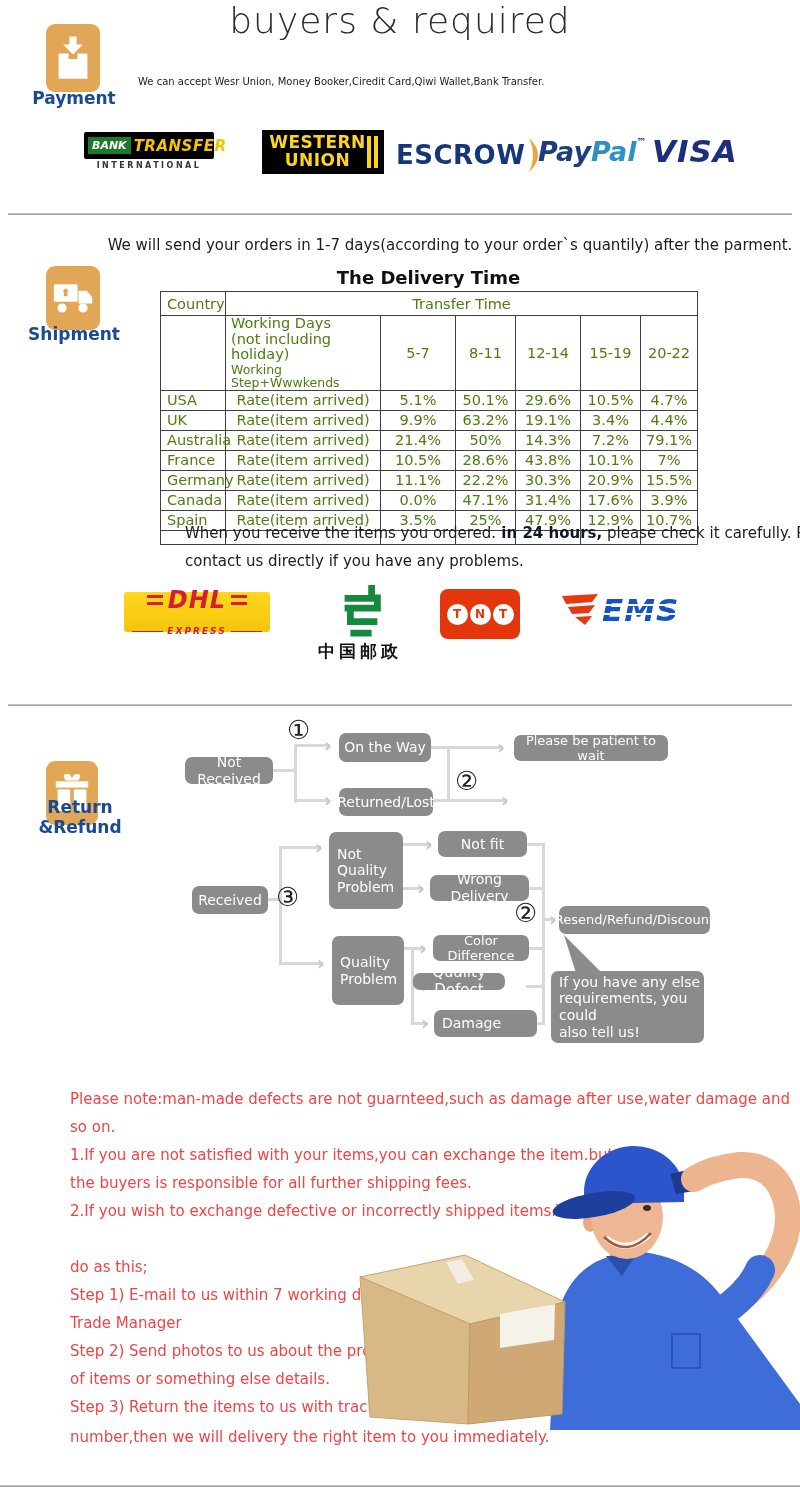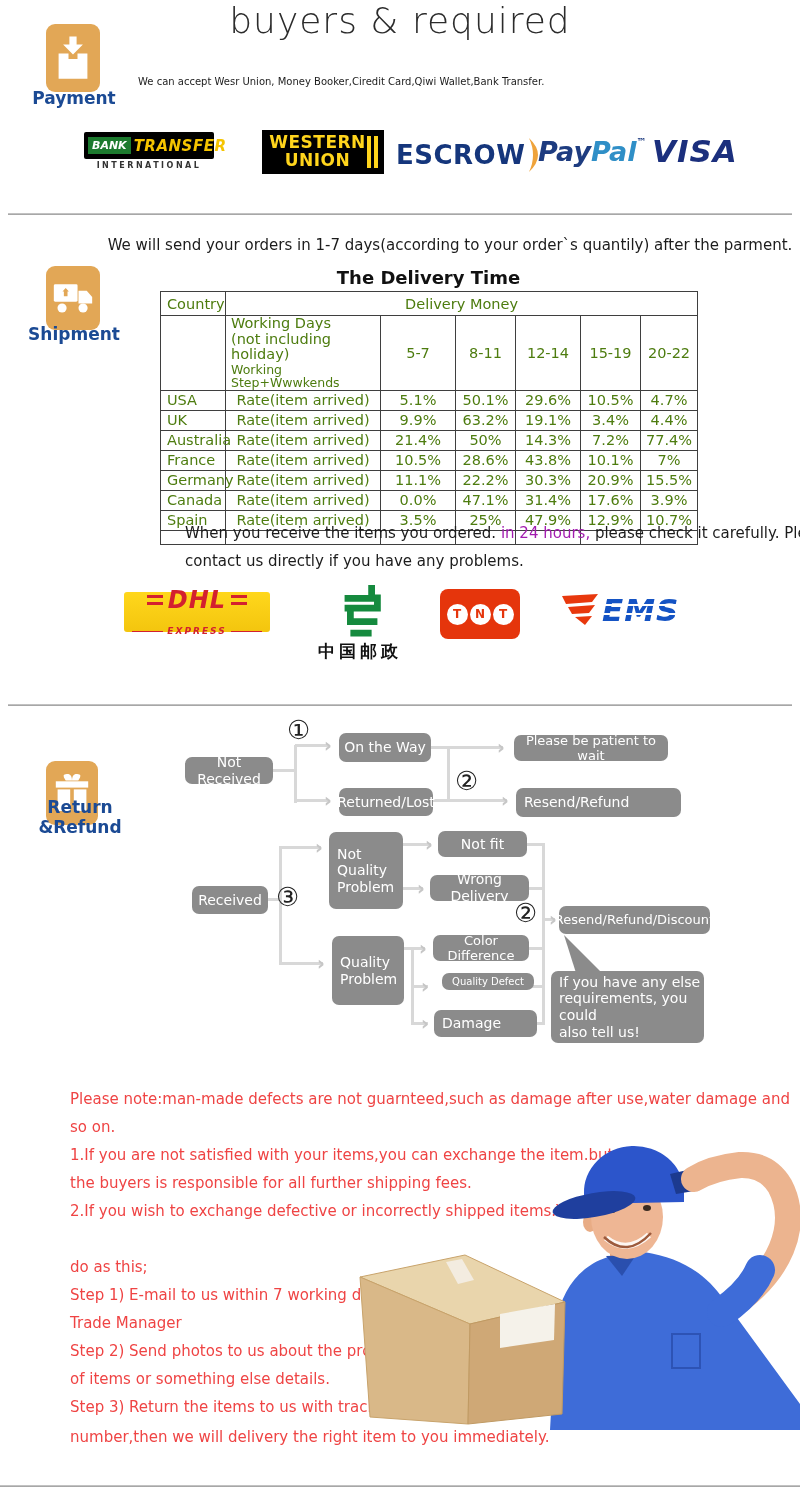--- a/index.html
+++ b/index.html
@@ -129,21 +129,21 @@
         <col style="width:155px">
         <col style="width:75px">
         <col style="width:60px">
         <col style="width:65px">
         <col style="width:60px">
         <col style="width:57px">
       </colgroup>
     <tbody>
         <tr style="height:24px;">
       <td class="cty">Country</td>
-      <td colspan="6">Delivery Money</td>
+      <td colspan="6">Transfer Time</td>
     </tr>
     <tr style="height:58px;">
       <td></td>
       <td class="wd">
         <div>Working Days</div>
         <div>(not including holiday)</div>
         <div class="wd3">Working Step+Wwwkends</div>
       </td>
       <td>5-7</td>
       <td>8-11</td>
@@ -169,21 +169,21 @@
       <td>3.4%</td>
       <td>4.4%</td>
     </tr>
     <tr>
       <td class="cty">Australia</td>
       <td>Rate(item arrived)</td>
       <td>21.4%</td>
       <td>50%</td>
       <td>14.3%</td>
       <td>7.2%</td>
-      <td>77.4%</td>
+      <td>79.1%</td>
     </tr>
     <tr>
       <td class="cty">France</td>
       <td>Rate(item arrived)</td>
       <td>10.5%</td>
       <td>28.6%</td>
       <td>43.8%</td>
       <td>10.1%</td>
       <td>7%</td>
     </tr>
@@ -220,21 +220,21 @@
           <td></td>
       <td></td>
           <td></td>
           <td></td>
           <td></td>
     </tr>
   </tbody>
     </table>
 
   <div class="abs" style="left:185px;top:524px;font-size:15px;white-space:nowrap;">
-    <span>When you receive the items you ordered.</span><span style="color:#a21caf;"> in 24 hours,</span><span> please check it carefully. Please</span>
+    <span>When you receive the items you ordered.</span><span style="color:#0f172a;font-weight:bold;"> in 24 hours,</span><span> please check it carefully. Please</span>
   </div>
   <div class="abs" style="left:185px;top:552px;font-size:15px;">contact us directly if you have any problems.</div>
 
   <div class="abs dhl" style="left:124px;top:592px;gap:13px;">
     <div class="dhl-row">
       <span class="dhl-stripes"></span>
       <span class="dhl-txt">DHL</span>
       <span class="dhl-stripes"></span>
     </div>
     <div class="dhl-sub">
@@ -291,21 +291,20 @@
   <div class="hline" style="left:433px;top:799px;width:74px;"></div>
   <span class="chev" style="left:501px;top:791px;">›</span>
 
   <span class="circled" style="left:287px;top:717px;">①</span>
   <span class="circled" style="left:455px;top:768px;">②</span>
 
   <div class="flowbox" style="left:185px;top:757px;width:88px;height:27px;">Not Received</div>
   <div class="flowbox" style="left:339px;top:733px;width:92px;height:29px;">On the Way</div>
   <div class="flowbox" style="left:514px;top:735px;width:154px;height:26px;font-size:13px;">Please be patient to wait</div>
   <div class="flowbox" style="left:339px;top:788px;width:94px;height:28px;">Returned/Lost</div>
-  <div class="flowbox left" style="left:516px;top:788px;width:157px;height:29px;">Resend/Refund</div>
 
   <div class="hline" style="left:267px;top:898px;width:13px;"></div>
   <div class="vline" style="left:279px;top:847px;height:118px;"></div>
   <div class="hline" style="left:279px;top:846px;width:42px;"></div>
   <span class="chev" style="left:315px;top:838px;">›</span>
   <div class="hline" style="left:279px;top:962px;width:44px;"></div>
   <span class="chev" style="left:317px;top:954px;">›</span>
   <div class="hline" style="left:395px;top:843px;width:36px;"></div>
   <span class="chev" style="left:425px;top:835px;">›</span>
   <div class="hline" style="left:395px;top:887px;width:28px;"></div>
@@ -332,21 +331,21 @@
   <div class="flowbox" style="left:192px;top:886px;width:76px;height:28px;">Received</div>
   <div class="flowbox left" style="left:329px;top:832px;width:66px;height:77px;">Not
 Quality
 Problem</div>
   <div class="flowbox" style="left:438px;top:831px;width:89px;height:26px;">Not fit</div>
   <div class="flowbox" style="left:430px;top:875px;width:99px;height:26px;">Wrong Delivery</div>
   <div class="flowbox" style="left:559px;top:906px;width:151px;height:28px;font-size:13px;">Resend/Refund/Discount</div>
   <div class="flowbox left" style="left:332px;top:936px;width:64px;height:69px;">Quality
 Problem</div>
   <div class="flowbox" style="left:433px;top:935px;width:96px;height:26px;font-size:13px;">Color Difference</div>
-  <div class="flowbox" style="left:442px;top:973px;width:92px;height:17px;font-size:10px;">Quality Defect</div>
+  <div class="flowbox" style="left:413px;top:973px;width:92px;height:17px;font-size:15px;">Quality Defect</div>
   <div class="flowbox left" style="left:434px;top:1010px;width:95px;height:27px;">Damage</div>
 
   <svg class="abs" width="50" height="40" viewBox="0 0 50 40" style="left:556px;top:933px;">
     <polygon points="8,2 20,40 46,40" fill="#8b8b8b"></polygon>
   </svg>
   <div class="flowbox left" style="left:551px;top:971px;width:145px;height:72px;text-align:left;">If you have any else
 requirements, you could
 also tell us!</div>
 
   <div class="note-line" style="top:1090px;">Please note:man-made defects are not guarnteed,such as damage after use,water damage and</div>

